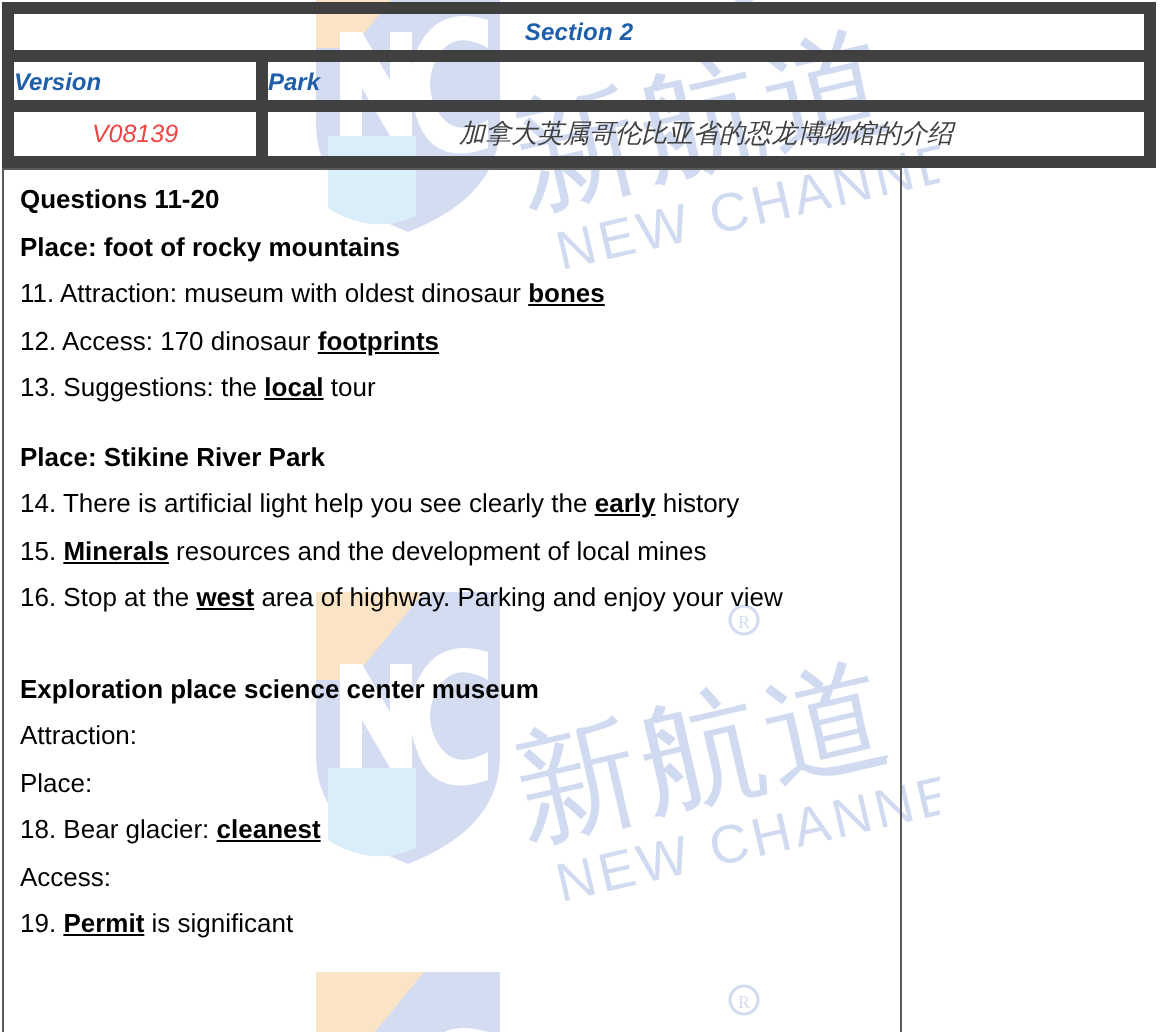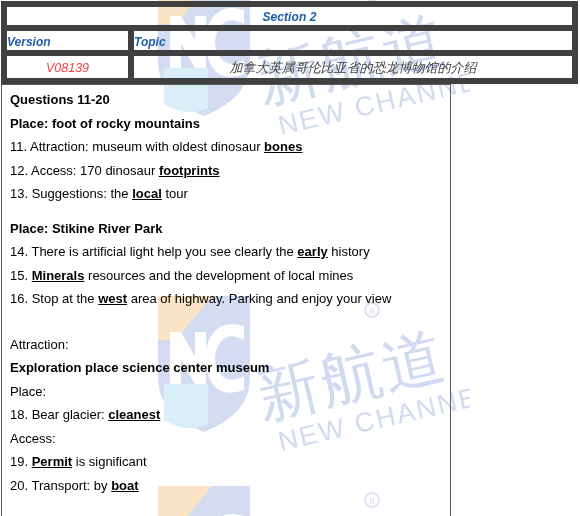--- a/index.html
+++ b/index.html
@@ -189,21 +189,21 @@
       <tr>
         <td class="section-title-cell cell-pad" colspan="2">
           <span class="section-title">Section 2</span>
         </td>
       </tr>
       <tr>
         <td class="col-head cell-pad">
           <span class="col-head-label">Version</span>
         </td>
         <td class="col-head cell-pad">
-          <span class="col-head-label">Topic</span>
+          <span class="col-head-label">Park</span>
         </td>
       </tr>
       <tr>
         <td class="data-cell cell-pad">
           <span class="version-value">V08139</span>
         </td>
         <td class="data-cell cell-pad">
           <span class="topic-value">加拿大英属哥伦比亚省的恐龙博物馆的介绍</span>
         </td>
       </tr>
@@ -240,36 +240,33 @@
       <span>15. </span><span class="ul">Minerals</span><span> resources and the development of local mines</span>
     </div>
 
     <div class="line">
       <span>16. Stop at the </span><span class="ul">west</span><span> area of highway. Parking and enjoy your view</span>
     </div>
 
     <div class="line gap">&nbsp;</div>
     <div class="line gap">&nbsp;</div>
 
+    <div class="line bold">Exploration place science center museum</div>
+
     <div class="line">Attraction:</div>
 
-    <div class="line bold">Exploration place science center museum</div>
-
 
     <div class="line">Place:</div>
 
     <div class="line">
       <span>18. Bear glacier: </span><span class="ul">cleanest</span>
     </div>
 
     <div class="line">Access:</div>
 
     <div class="line">
       <span>19. </span><span class="ul">Permit</span><span> is significant</span>
     </div>
 
-    <div class="line">
-      <span>20. Transport: by </span><span class="ul">boat</span>
-    </div>
 
   </div>
 
 </div>
 
 </body></html>

